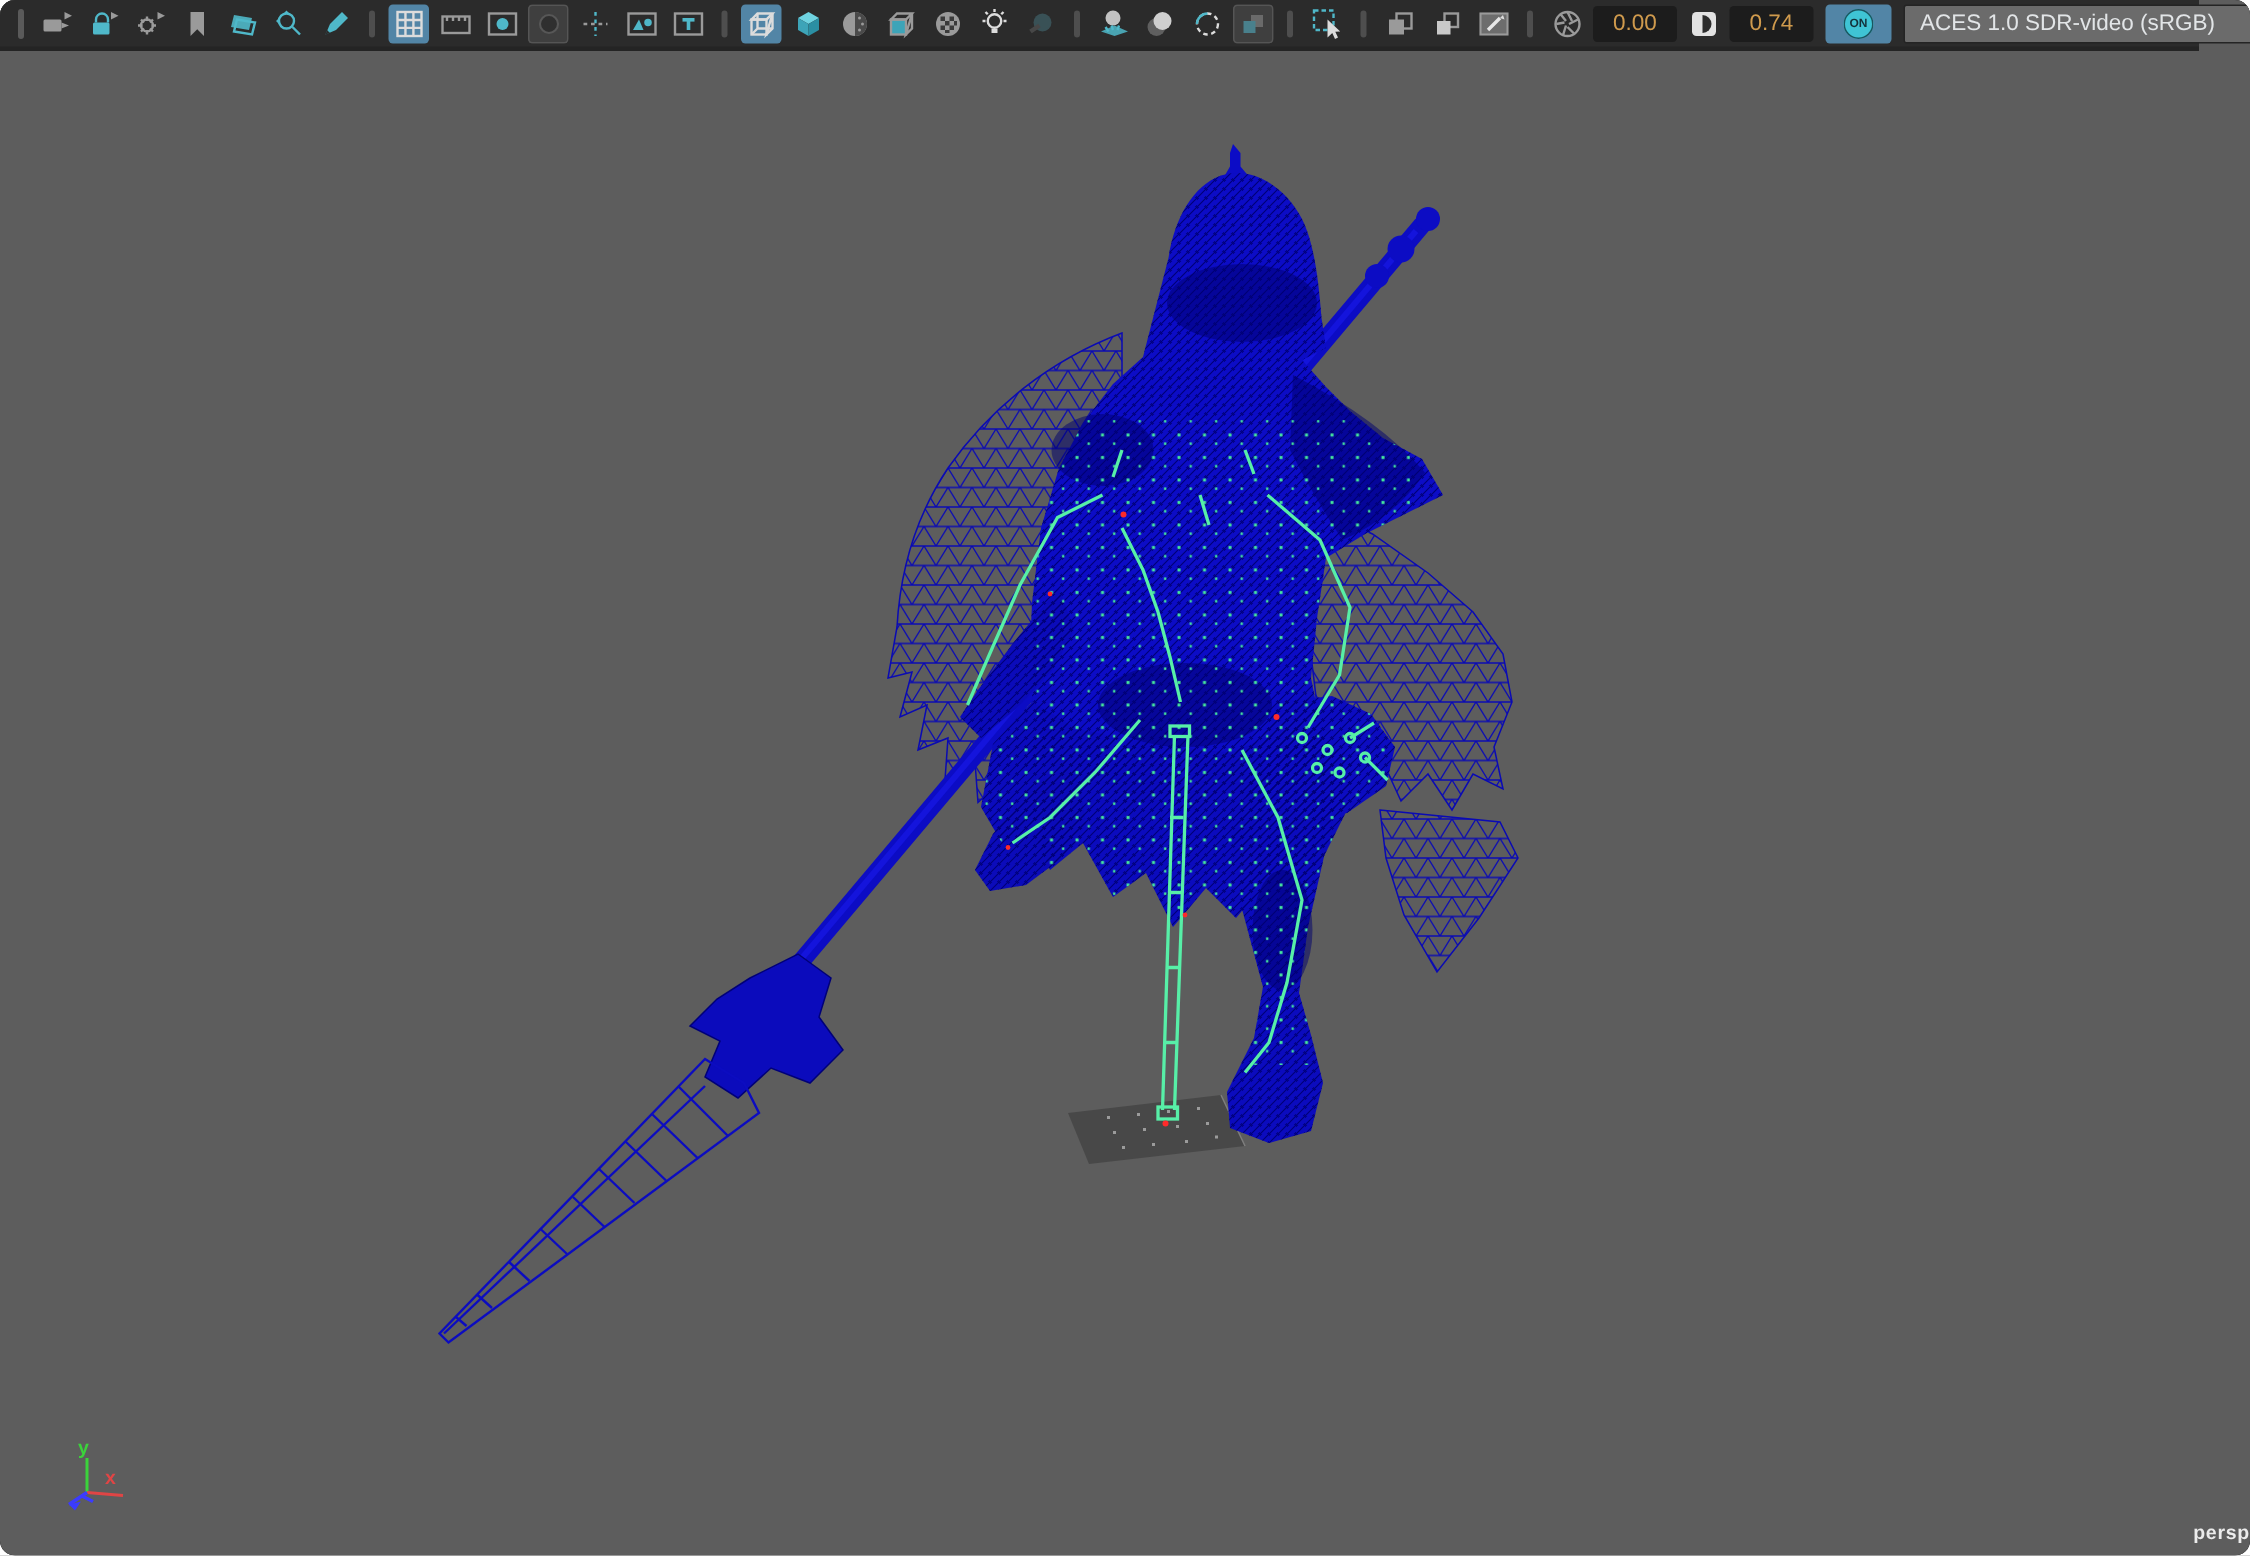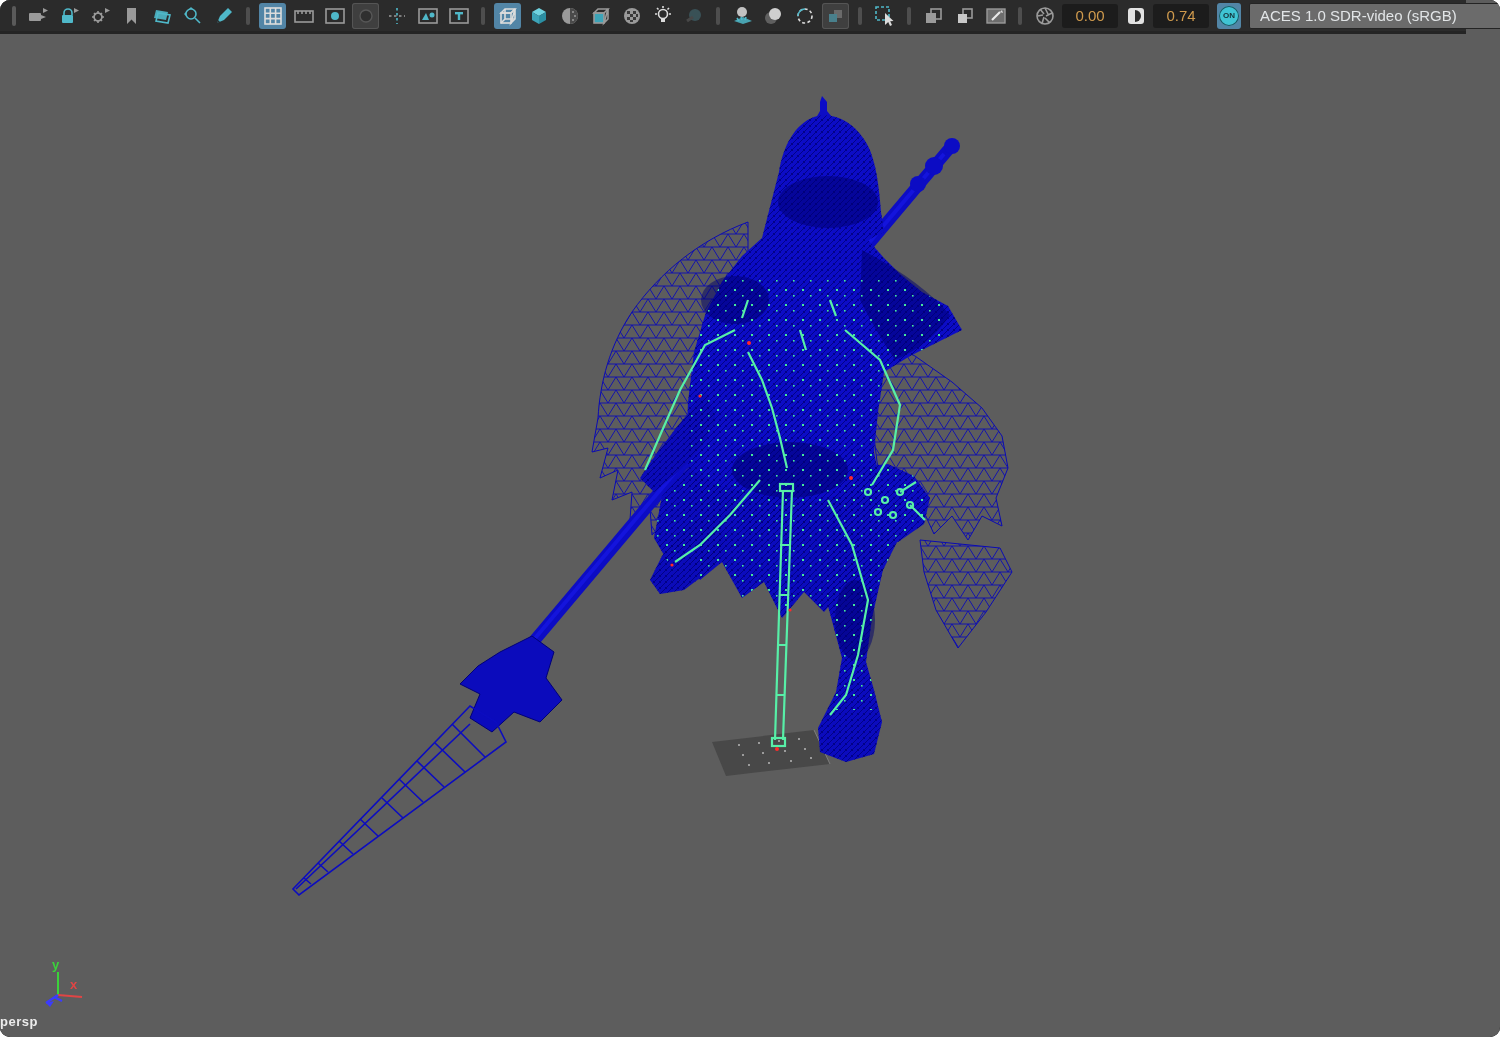--- a/index.html
+++ b/index.html
@@ -1,36 +1,36 @@
 <!DOCTYPE html>
 <html><head>
 <meta charset="utf-8">
 <style>
   html,body{margin:0;padding:0;background:#ffffff;font-family:"Liberation Sans",sans-serif;}
   .frame{position:relative;width:1500px;height:1037px;border-radius:10px;overflow:hidden;
          background:#5d5d5d;box-shadow:0 0 0 2px #141414 inset;}
   
   .viewport{position:absolute;inset:0;}
   .viewport svg{display:block;width:1500px;height:1037px;}
-  .persp-label{position:absolute;left:0;right:0;bottom:8px;text-align:left;
+  .persp-label{position:absolute;left:0;right:0;bottom:8px;text-align:right;
                color:#ececec;font-size:13px;font-weight:bold;letter-spacing:.5px;}
   
   .toolbar{position:absolute;top:0;left:0;width:1466px;height:34px;background:#2b2b2b;
            border-bottom:3px solid #242424;display:flex;align-items:center;
            padding:0 0 0 8px;box-sizing:border-box;gap:4px;}
   .grip{width:4px;height:20px;border-radius:2px;background:#5a5a5a;margin:0 4px;flex:none;}
   .sep{width:4px;height:18px;border-radius:2px;background:#4e4e4e;margin:0 5px;flex:none;}
   .tbtn{width:27px;height:26px;border-radius:3px;display:flex;align-items:center;justify-content:center;flex:none;}
   .tbtn svg{display:block;}
   .tbtn.active{background:#5285a6;}
   .tbtn.pressed{background:#3f3f3f;box-shadow:0 0 0 1px #555 inset;}
   .tbtn.dim{opacity:.45;}
   .numfield{width:56px;height:24px;background:#1c1c1c;border-radius:3px;color:#cf9a4d;
             font-size:15px;display:flex;align-items:center;justify-content:center;flex:none;}
-  .onbtn{width:24px;height:26px;border-radius:3px;background:#5285a6;display:flex;
+  .onbtn{width:44px;height:26px;border-radius:3px;background:#5285a6;display:flex;
          align-items:center;justify-content:center;flex:none;}
   .oncirc{width:20px;height:20px;border-radius:50%;background:#3fc4d4;color:#14323a;
           font-size:8px;font-weight:bold;display:flex;align-items:center;justify-content:center;
           box-shadow:0 0 0 1px #1c5560 inset;}
   .aces{width:270px;height:26px;background:#6b6b6b;border:1px solid #242424;border-radius:2px;
         color:#e2e5e7;font-size:15px;display:flex;align-items:center;padding-left:10px;
         box-sizing:border-box;flex:none;margin-left:4px;}
   .ico{stroke:#9a9a9a;fill:none;stroke-width:1.6;}
   .ico-f{fill:#9a9a9a;stroke:none;}
   .teal{stroke:#4fb8c9;}

